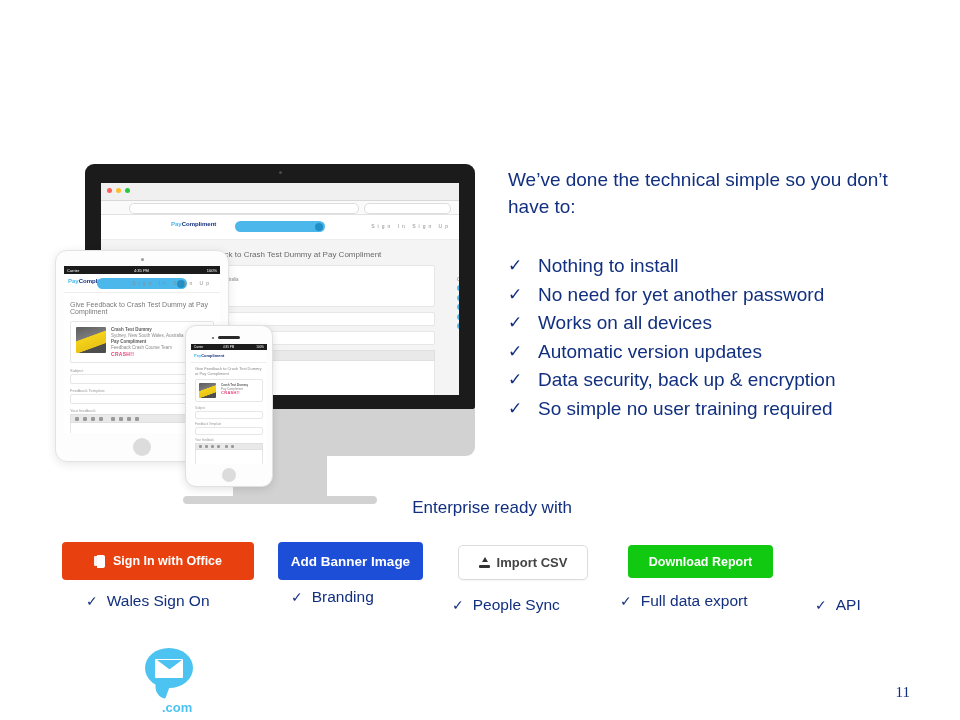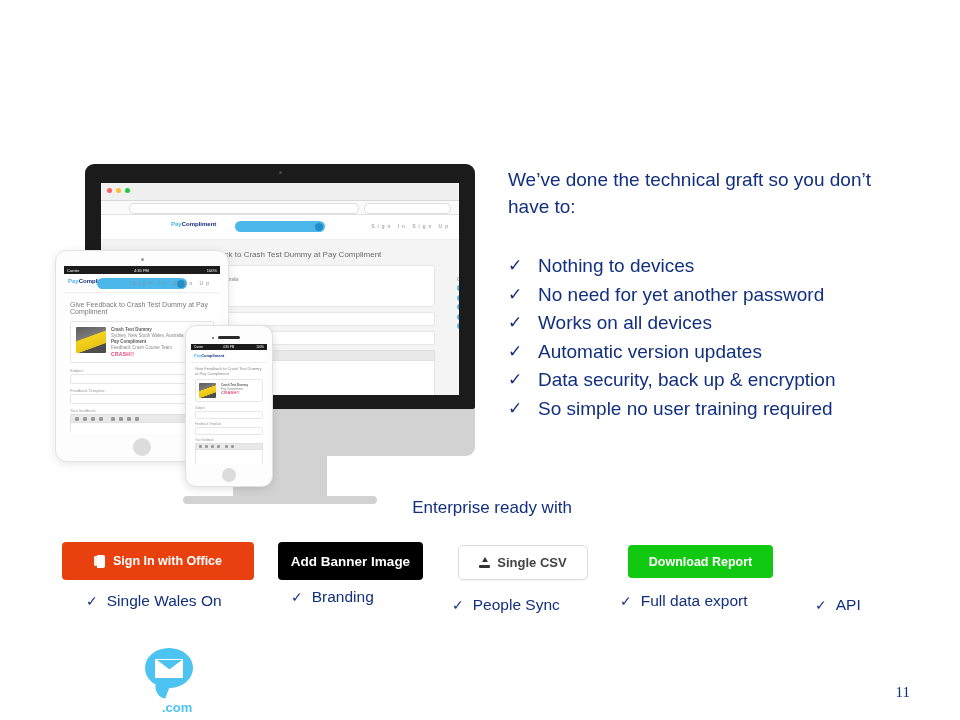--- a/index.html
+++ b/index.html
@@ -122,21 +122,21 @@
   }
   .btnrow{position:absolute;left:0;top:540px;width:960px;height:48px;}
   .caprow{position:absolute;left:0;top:592px;width:960px;height:30px;}
 
   .btn{position:absolute;display:flex;align-items:center;justify-content:center;gap:7px;
        font-weight:bold;border-radius:4px;}
   .btn-office{left:62px;top:2px;width:192px;height:38px;background:#e8400f;color:#fff;font-size:12.5px;}
   .off-ico{width:12px;height:13px;position:relative;flex:0 0 12px;}
   .off-ico:before{content:"";position:absolute;left:0;top:1.5px;width:3px;height:10px;background:#fff;border-radius:1px 0 0 1px;opacity:.92;}
   .off-ico:after{content:"";position:absolute;left:3.5px;top:0;width:8px;height:13px;background:#fff;border-radius:0 2px 2px 0;}
-  .btn-banner{left:278px;top:2px;width:145px;height:38px;background:#000000;color:#fff;font-size:13.5px;}
+  .btn-banner{left:278px;top:2px;width:145px;height:38px;background:#1d4ed8;color:#fff;font-size:13.5px;}
   .btn-csv{left:458px;top:5px;width:128px;height:33px;background:#fff;color:#444;font-size:13px;
            border:1px solid #dcdcdc;border-radius:5px;box-shadow:0 1px 1px rgba(0,0,0,.04);font-weight:bold;}
   .upl{width:11px;height:12px;position:relative;flex:0 0 11px;}
   .upl:before{content:"";position:absolute;left:3px;top:0;width:0;height:0;border-left:3.5px solid transparent;border-right:3.5px solid transparent;border-bottom:5px solid #333;}
   .upl:after{content:"";position:absolute;left:0;bottom:1px;width:11px;height:3px;background:#333;border-radius:1px;}
   .btn-report{left:628px;top:5px;width:145px;height:33px;background:#11c911;color:#fff;font-size:12.5px;}
   .get{position:absolute;left:805px;top:4px;width:110px;height:34px;display:flex;align-items:center;
        justify-content:center;color:#111;font-size:23px;letter-spacing:0px;white-space:pre;}
 
   .cap{position:absolute;display:flex;align-items:center;gap:9px;color:#12307f;font-size:15.5px;white-space:nowrap;}
@@ -325,26 +325,26 @@
               <span style="left:35px;top:1px;width:3px;height:3px"></span>
           </div>
           <div class="editor" style="height:34px"></div>
 
         </div>
       </div>
       <div class="ph-home"></div>
     </div>
   </div>
 
-  <div class="lede">We’ve done the technical graft so you don’t have to:</div>
+  <div class="lede">We’ve done the technical simple so you don’t have to:</div>
 
   <div class="checklist">
     <div class="row">
         <span class="tick">✓</span>
-        <span class="txt">Nothing to devices</span>
+        <span class="txt">Nothing to install</span>
       </div>
     <div class="row">
         <span class="tick">✓</span>
         <span class="txt">No need for yet another password</span>
       </div>
     <div class="row">
         <span class="tick">✓</span>
         <span class="txt">Works on all devices</span>
       </div>
     <div class="row">
@@ -366,31 +366,31 @@
   <div class="btnrow">
     <div class="btn btn-office">
       <span class="off-ico"></span>
       <span>Sign In with Office</span>
     </div>
     <div class="btn btn-banner">
       <span>Add Banner Image</span>
     </div>
     <div class="btn btn-csv">
       <span class="upl"></span>
-      <span>Single CSV</span>
+      <span>Import CSV</span>
     </div>
     <div class="btn btn-report">
       <span>Download Report</span>
     </div>
   </div>
 
   <div class="caprow">
     <div class="cap cap1">
         <span class="tick">✓</span>
-        <span>Single Wales On</span>
+        <span>Wales Sign On</span>
       </div>
     <div class="cap cap2">
         <span class="tick">✓</span>
         <span>Branding</span>
       </div>
     <div class="cap cap3">
         <span class="tick">✓</span>
         <span>People Sync</span>
       </div>
     <div class="cap cap4">

